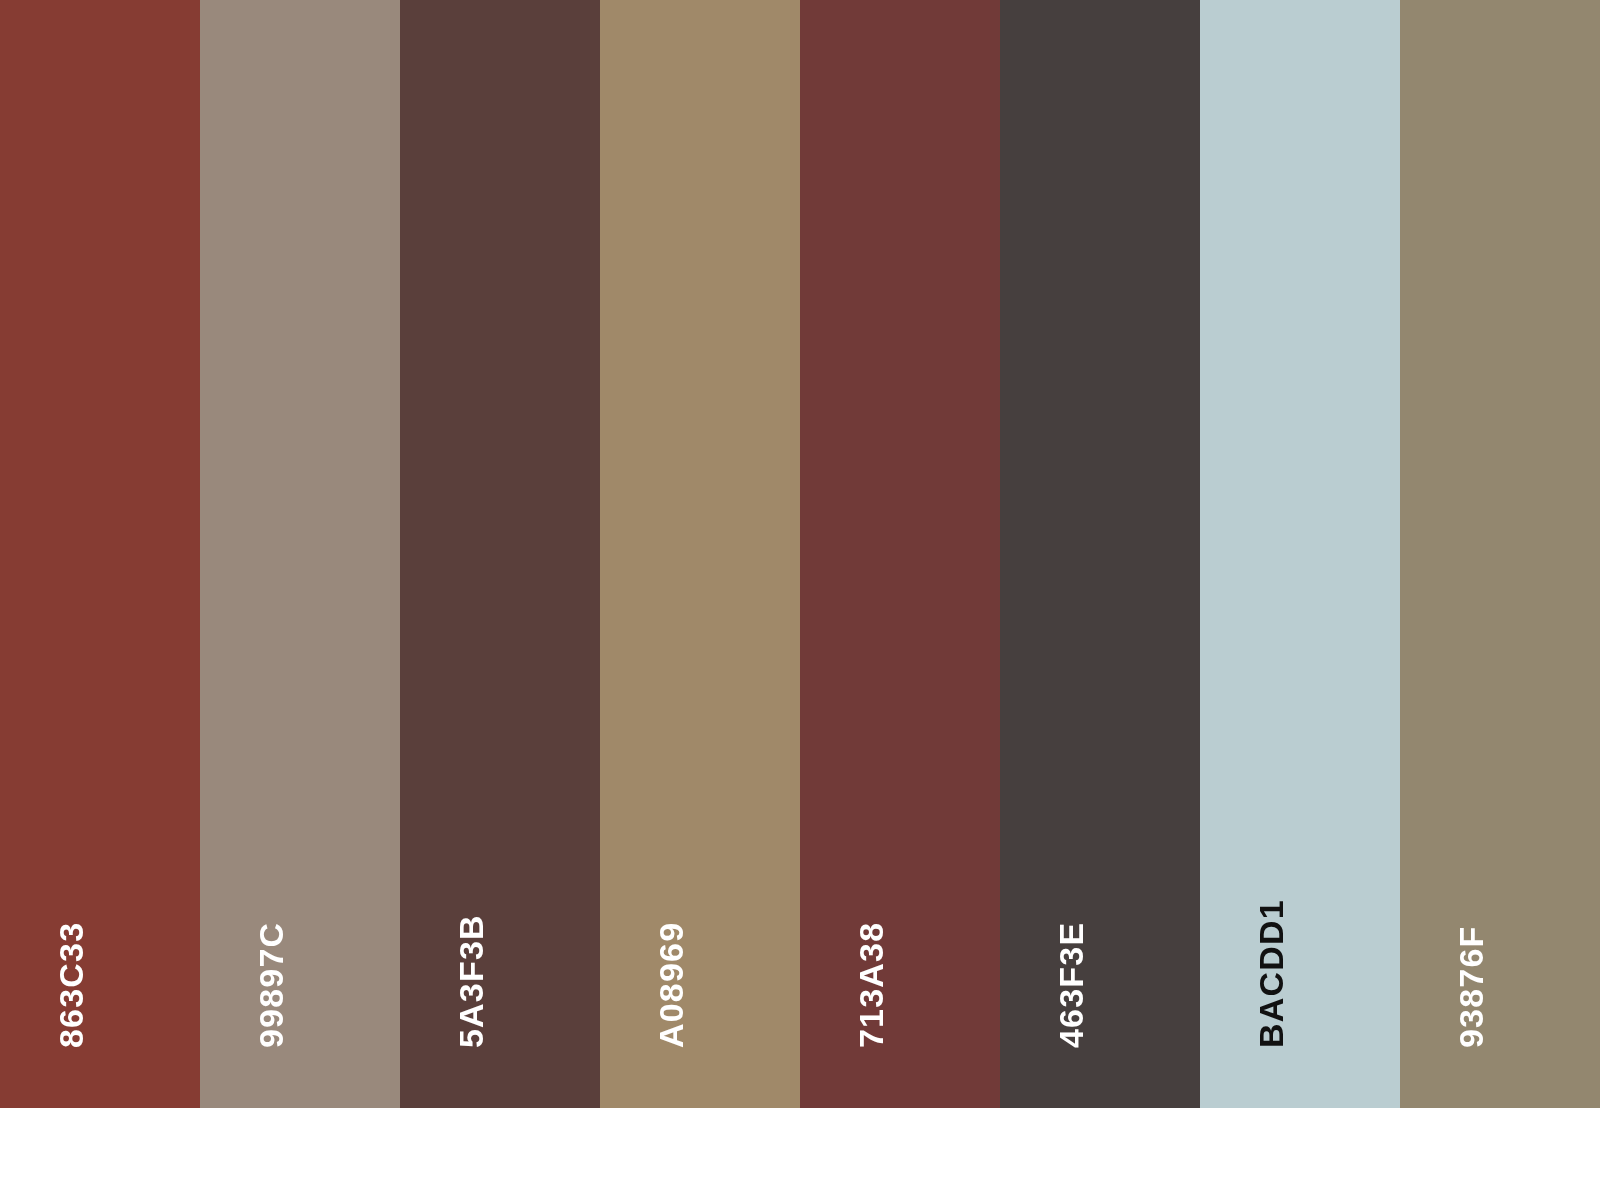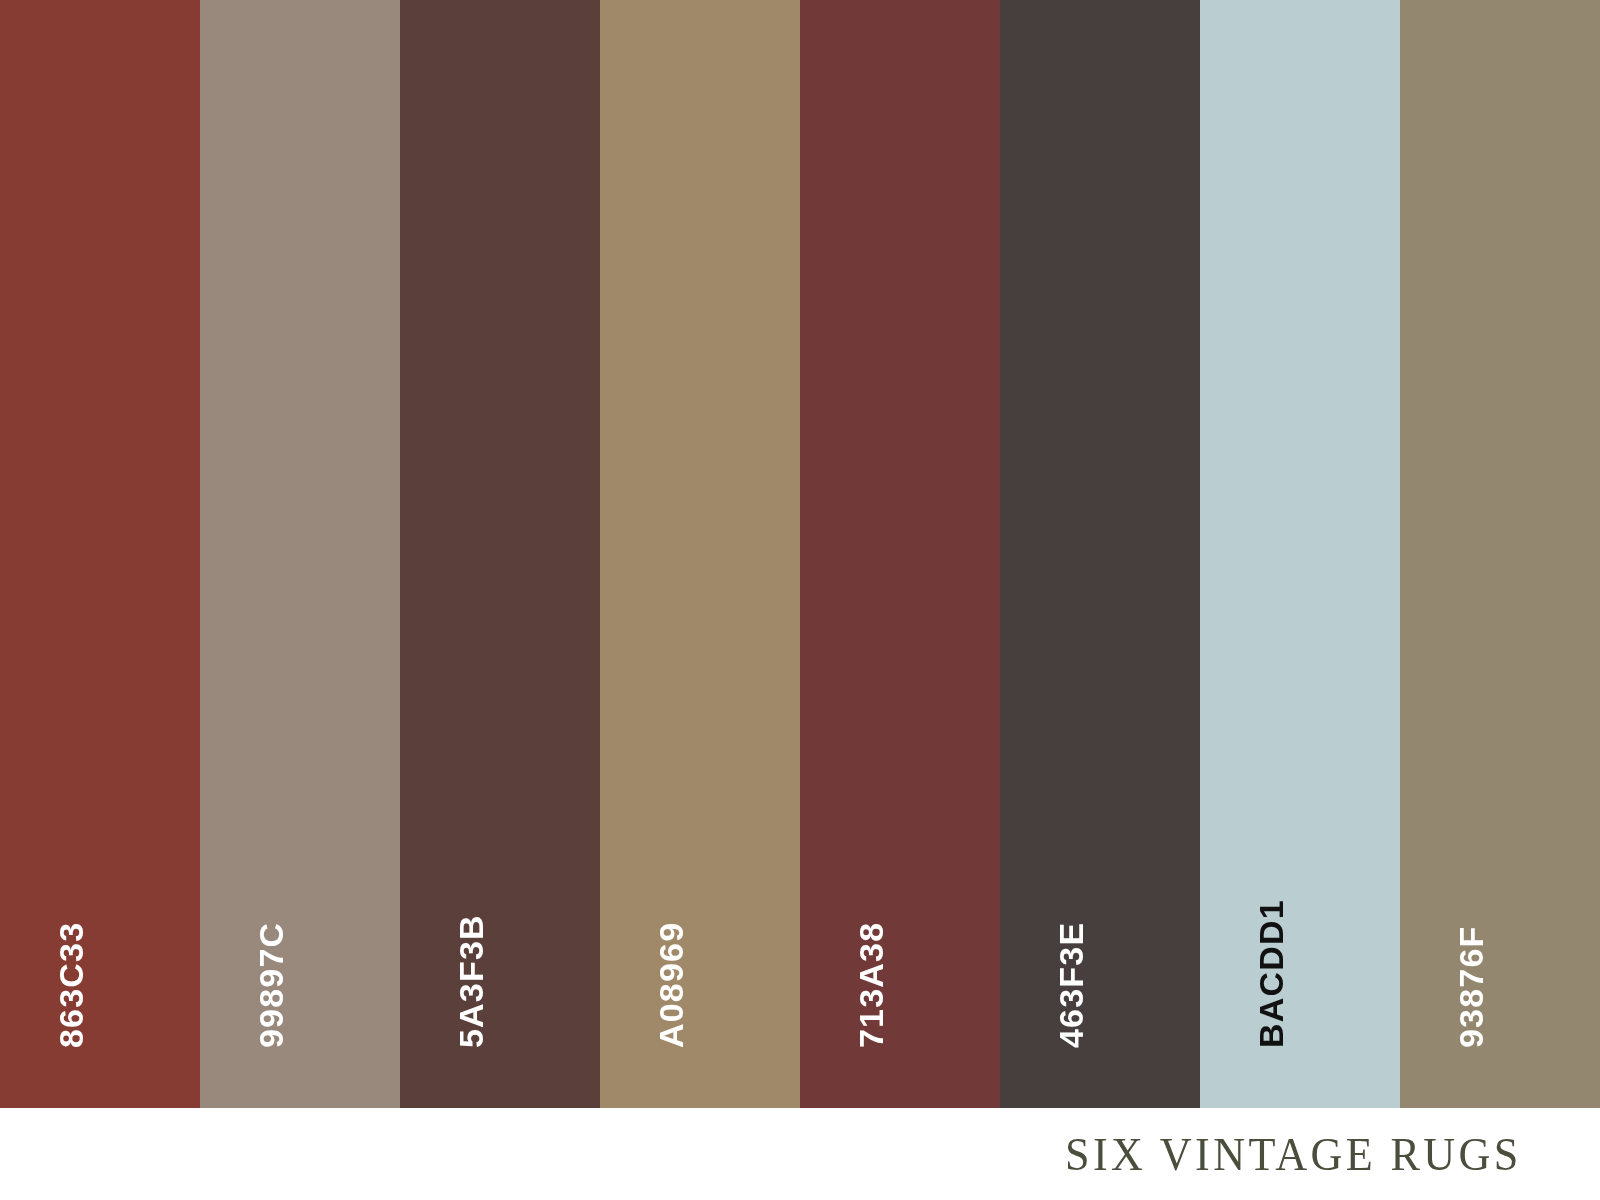--- a/index.html
+++ b/index.html
@@ -135,17 +135,14 @@
     </div>
 
     <div class="swatch" style="background: rgb(147, 135, 111);">
       <div class="swatch-label-wrap">
         <span class="swatch-label" style="color: rgb(255, 255, 255);">93876F</span>
       </div>
     </div>
 
   </div>
 
-  <div id="footer">
-    <div id="brand-logo" style="color: rgb(74, 79, 61);">SIX VINTAGE RUGS</div>
-  </div>
 
 </div>
 
 </body></html>

